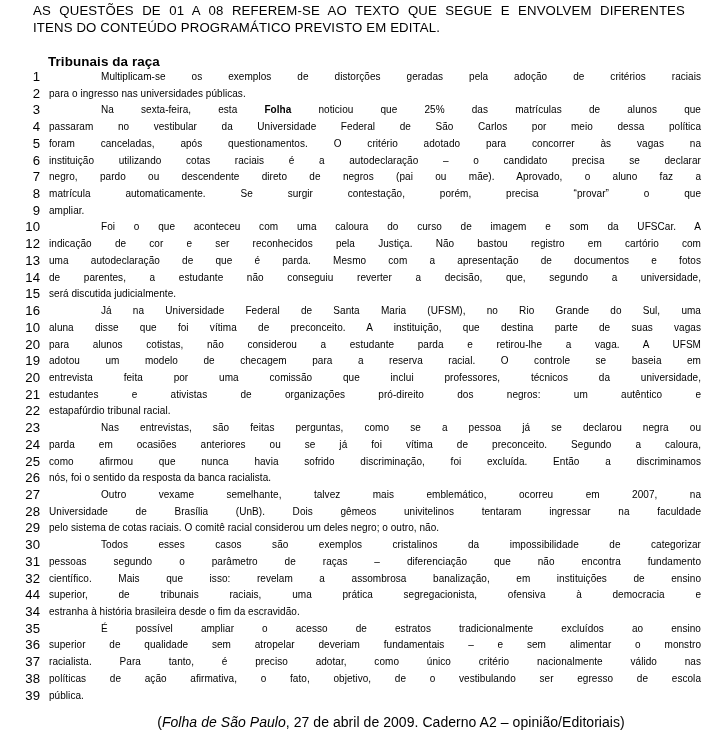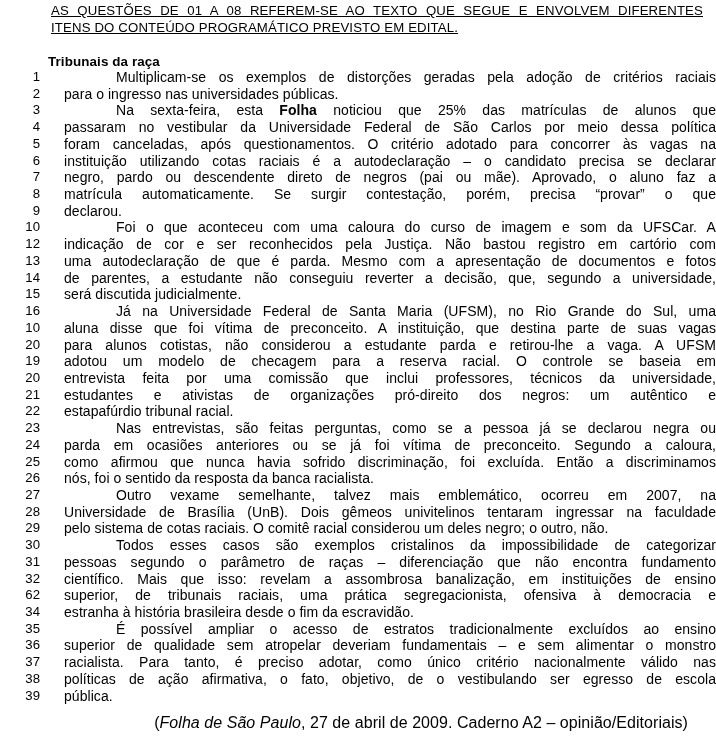--- a/index.html
+++ b/index.html
@@ -19,29 +19,28 @@
     position: relative;
     width: 716px;
     height: 738px;
     background: #ffffff;
     overflow: hidden;
   }
 
   
   .instruction {
     position: absolute;
-    left: 51px;
+    left: 33px;
     top: 2px;
     width: 652px;
     font-size: 13.2px;
     line-height: 17.4px;
     text-align: justify;
     text-justify: inter-word;
     letter-spacing: 0.15px;
-    text-decoration: underline;
   }
   .instruction .ln {
     display: block;
     white-space: nowrap;
   }
   .instruction .ln.justified {
     text-align: justify;
     text-align-last: justify;
   }
 
@@ -78,24 +77,24 @@
     top: 0px;
     width: 40px;
     text-align: right;
     font-size: 13.2px;
     line-height: 16.72px;
     color: #000;
   }
 
   .text-line .txt {
     position: absolute;
-    left: 64px;
+    left: 49px;
     top: 0px;
     width: 652px;
-    font-size: 14px;
+    font-size: 10px;
     line-height: 16.72px;
     white-space: nowrap;
     letter-spacing: 0.05px;
   }
 
   
   .text-line .txt.just {
     white-space: nowrap;
     display: block;
   }
@@ -107,25 +106,25 @@
     text-align-last: justify;
     white-space: normal;
   }
 
   b, .bold { font-weight: bold; }
   i, .ital { font-style: italic; }
 
   
   .attribution {
     position: absolute;
-    left: 36px;
+    left: 65px;
     top: 714px;
     width: 652px;
-    text-align: right;
-    font-size: 16px;
+    text-align: center;
+    font-size: 14px;
     line-height: 17px;
     letter-spacing: 0.05px;
     white-space: nowrap;
   }
 </style>
 </head>
 <body>
 
 <div id="page">
 
@@ -164,21 +163,21 @@
       <div class="text-line">
         <span class="num">7</span>
         <span class="txt just"><span class="fill">negro, pardo ou descendente direto de negros (pai ou mãe). Aprovado, o aluno faz a</span></span>
       </div>
       <div class="text-line">
         <span class="num">8</span>
         <span class="txt just"><span class="fill">matrícula automaticamente. Se surgir contestação, porém, precisa “provar” o que</span></span>
       </div>
       <div class="text-line">
         <span class="num">9</span>
-        <span class="txt">declarou.</span>
+        <span class="txt">ampliar.</span>
       </div>
       <div class="text-line">
         <span class="num">10</span>
         <span class="txt just"><span class="fill"><span style="display: inline-block; width: 52px;"></span>Foi o que aconteceu com uma caloura do curso de imagem e som da UFSCar. A</span></span>
       </div>
       <div class="text-line">
         <span class="num">12</span>
         <span class="txt just"><span class="fill">indicação de cor e ser reconhecidos pela Justiça. Não bastou registro em cartório com</span></span>
       </div>
       <div class="text-line">
@@ -255,21 +254,21 @@
       </div>
       <div class="text-line">
         <span class="num">31</span>
         <span class="txt just"><span class="fill">pessoas segundo o parâmetro de raças – diferenciação que não encontra fundamento</span></span>
       </div>
       <div class="text-line">
         <span class="num">32</span>
         <span class="txt just"><span class="fill">científico. Mais que isso: revelam a assombrosa banalização, em instituições de ensino</span></span>
       </div>
       <div class="text-line">
-        <span class="num">62</span>
+        <span class="num">44</span>
         <span class="txt just"><span class="fill">superior, de tribunais raciais, uma prática segregacionista, ofensiva à democracia e</span></span>
       </div>
       <div class="text-line">
         <span class="num">34</span>
         <span class="txt">estranha à história brasileira desde o fim da escravidão.</span>
       </div>
       <div class="text-line">
         <span class="num">35</span>
         <span class="txt just"><span class="fill"><span style="display: inline-block; width: 52px;"></span>É possível ampliar o acesso de estratos tradicionalmente excluídos ao ensino</span></span>
       </div>

